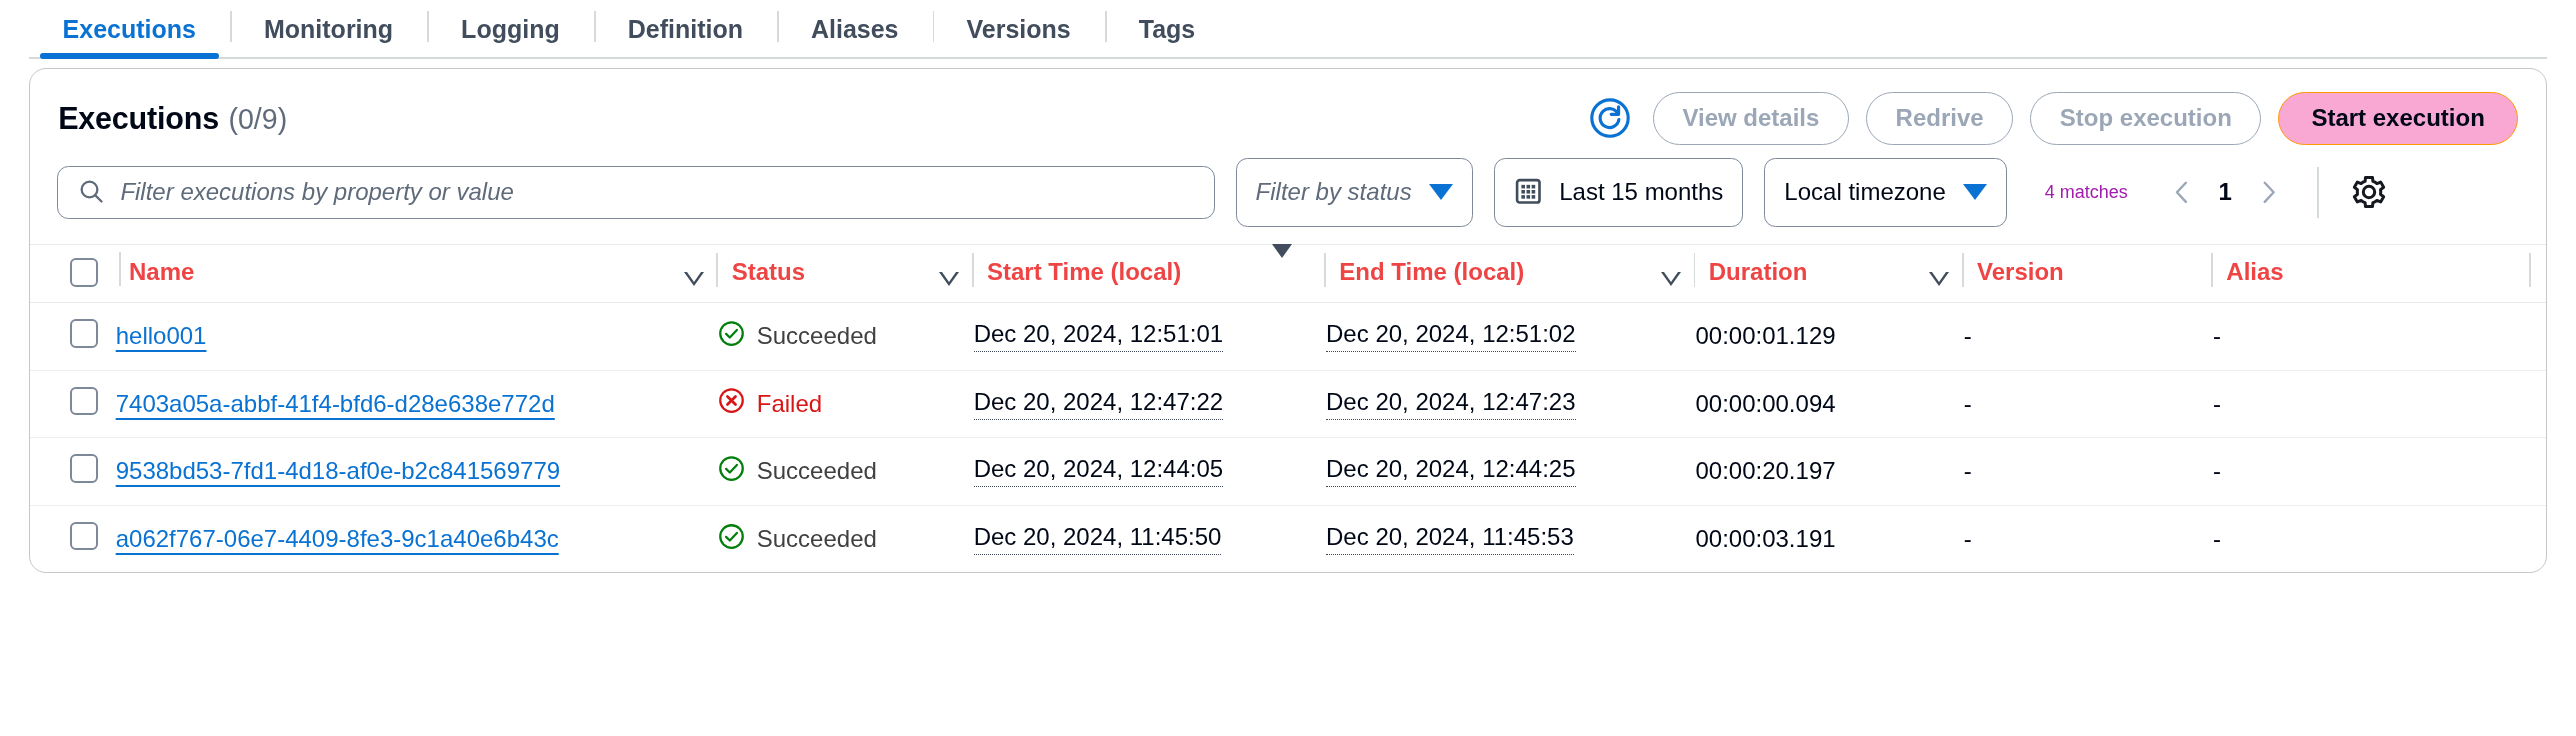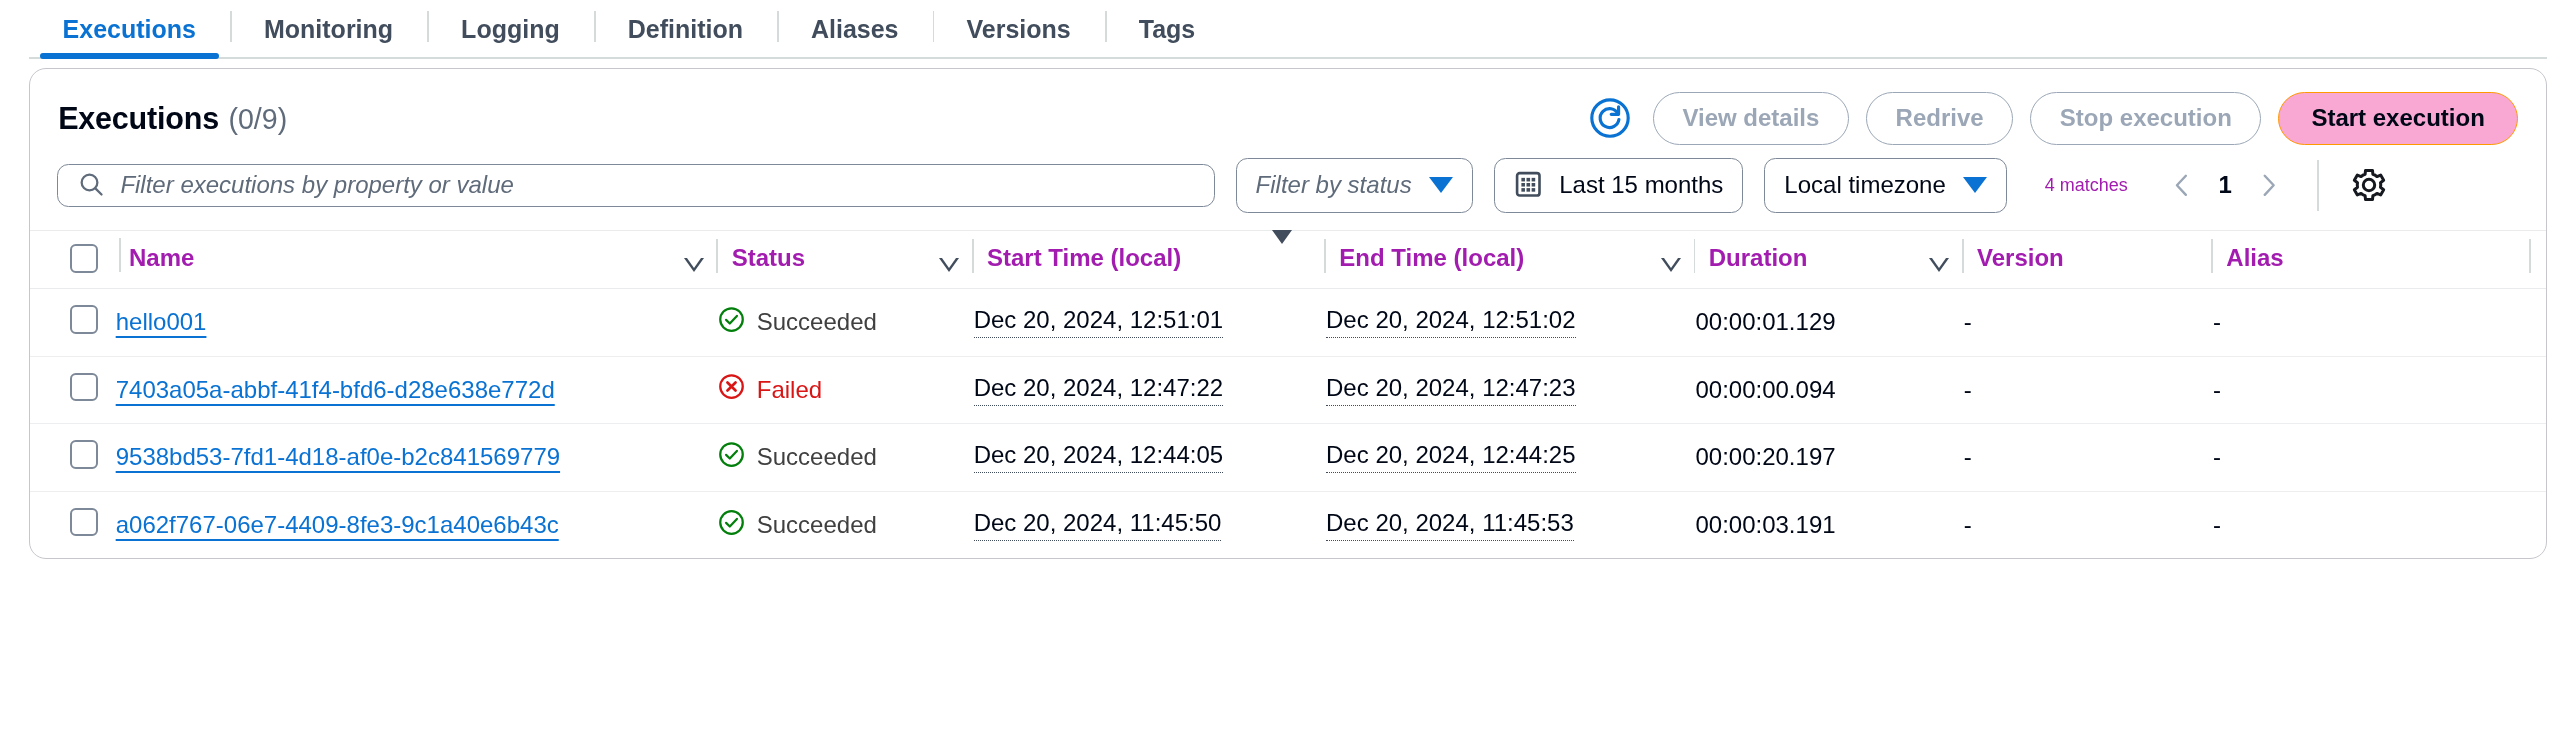--- a/index.html
+++ b/index.html
@@ -120,37 +120,37 @@
 
   
   .filter-row {
     display: flex;
     align-items: center;
     padding: 7.6px 27px 17px 27px;
     gap: 21px;
   }
   .search-box {
     flex: 0 0 1158px;
-    height: 43px;
+    height: 53px;
     border: 1.9px solid #7d8998;
     border-radius: 11.4px;
     background: #fff;
     display: flex;
     align-items: center;
     padding: 0 19px;
     gap: 15.2px;
     cursor: text;
   }
   .search-placeholder {
     font-size: 24px;
     font-style: italic;
     color: #5f6b7a;
   }
   .select-box {
-    height: 55px;
+    height: 69px;
     border: 1.9px solid #7d8998;
     border-radius: 11.4px;
     background: #fff;
     display: flex;
     align-items: center;
     padding: 0 19px;
     gap: 17px;
     cursor: pointer;
     white-space: nowrap;
   }
@@ -207,21 +207,21 @@
   
   table.exec-table {
     width: 100%;
     border-collapse: collapse;
     table-layout: fixed;
   }
   table.exec-table th {
     text-align: left;
     font-size: 24px;
     font-weight: bold;
-    color: #a21caf;
+    color: #ef4444;
     padding: 13.3px 0 15.2px 0;
     border-top: 1.9px solid #e9ebed;
     border-bottom: 1.9px solid #e9ebed;
     vertical-align: middle;
   }
   table.exec-table td {
     font-size: 24px;
     color: #000716;
     padding: 16px 0;
     border-bottom: 1.9px solid #eceef0;

